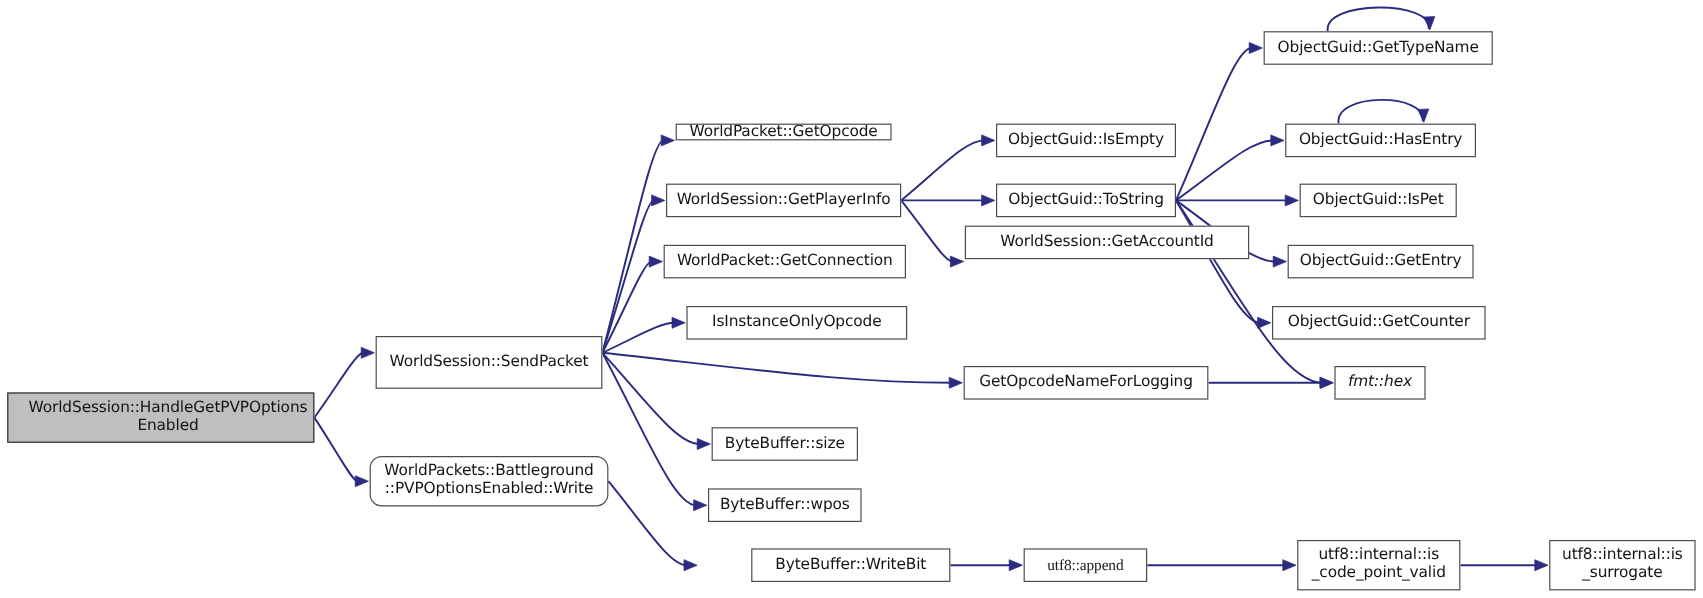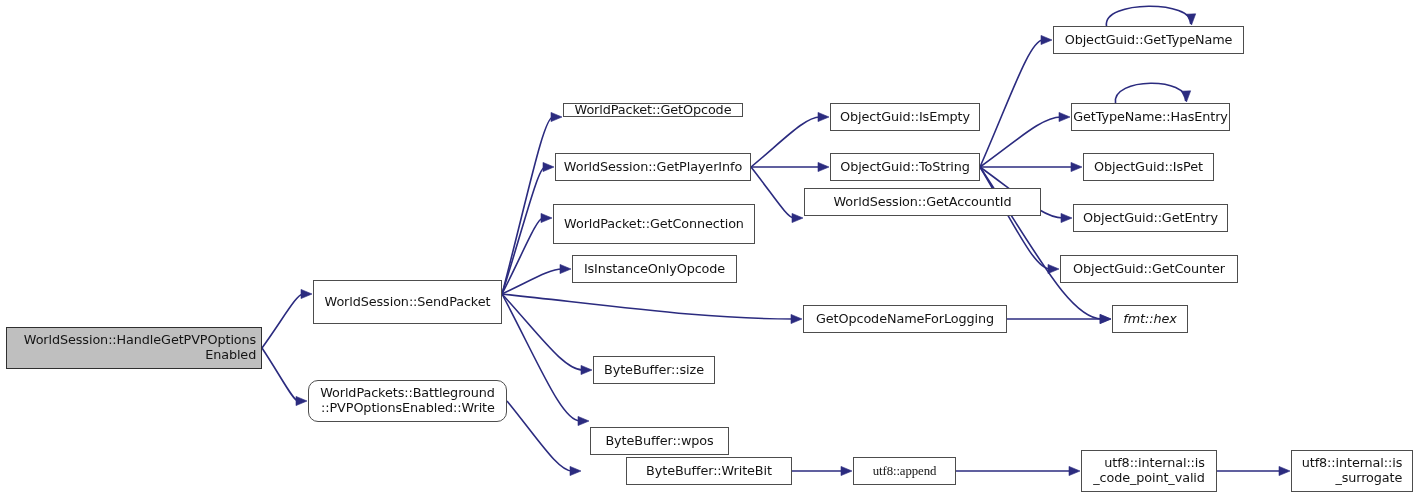--- a/index.html
+++ b/index.html
@@ -33,21 +33,21 @@
   }
   .node-box {
     position: absolute;
     box-sizing: border-box;
     border: 1.4px solid #4d4d4d;
     background: #ffffff;
     color: #141414;
     display: flex;
     align-items: center;
     justify-content: center;
-    text-align: right;
+    text-align: center;
     font-size: 12.8px;
     line-height: 1.17;
     letter-spacing: -0.1px;
     white-space: pre-line;
     padding: 0 4px;
     overflow: hidden;
   }
   .node-box.root {
     background: #bfbfbf;
     border-color: #2f2f2f;
@@ -110,32 +110,32 @@
       <polygon points="1186.48,102.00 1190.66,90.83 1181.46,91.18" class="edge-head"></polygon>
     </svg>
   <div id="nodes-layer">
       <div class="node-box root" style="left: 6px; top: 327px; width: 256px; height: 42px; padding-left: 16px;">WorldSession::HandleGetPVPOptions
 Enabled</div>
       <div class="node-box" style="left: 313px; top: 280px; width: 189px; height: 44px;">WorldSession::SendPacket</div>
       <div class="node-box" style="left: 308px; top: 380px; width: 199px; height: 42px; border-radius: 10px;">WorldPackets::Battleground
 ::PVPOptionsEnabled::Write</div>
       <div class="node-box" style="left: 563px; top: 103px; width: 180px; height: 14px;">WorldPacket::GetOpcode</div>
       <div class="node-box" style="left: 555px; top: 153px; width: 196px; height: 28px;">WorldSession::GetPlayerInfo</div>
-      <div class="node-box" style="left: 553px; top: 204px; width: 202px; height: 40px;">WorldPacket::GetConnection</div>
-      <div class="node-box" style="left: 572px; top: 255px; width: 165px; height: 28px;">IsInstanceOnlyOpcode</div>
+      <div class="node-box" style="left: 553px; top: 204px; width: 202px; height: 28px;">WorldPacket::GetConnection</div>
+      <div class="node-box" style="left: 572px; top: 255px; width: 184px; height: 28px;">IsInstanceOnlyOpcode</div>
       <div class="node-box" style="left: 593px; top: 356px; width: 122px; height: 28px;">ByteBuffer::size</div>
-      <div class="node-box" style="left: 590px; top: 407px; width: 139px; height: 28px; margin-top: 20px;">ByteBuffer::wpos</div>
+      <div class="node-box" style="left: 590px; top: 407px; width: 128px; height: 28px;">ByteBuffer::wpos</div>
       <div class="node-box" style="left: 582px; top: 457px; width: 166px; height: 28px; margin-left: 44px;">ByteBuffer::WriteBit</div>
       <div class="node-box" style="left: 830px; top: 103px; width: 150px; height: 28px;">ObjectGuid::IsEmpty</div>
       <div class="node-box" style="left: 830px; top: 153px; width: 150px; height: 28px;">ObjectGuid::ToString</div>
       <div class="node-box" style="left: 804px; top: 188px; width: 237px; height: 28px;">WorldSession::GetAccountId</div>
       <div class="node-box" style="left: 803px; top: 305px; width: 204px; height: 28px;">GetOpcodeNameForLogging</div>
       <div class="node-box" style="left: 853px; top: 457px; width: 103px; height: 28px; font-family: Liberation Serif, serif;">utf8::append</div>
       <div class="node-box" style="left: 1053px; top: 26px; width: 191px; height: 28px;">ObjectGuid::GetTypeName</div>
-      <div class="node-box" style="left: 1071px; top: 103px; width: 159px; height: 28px;">GetTypeName::HasEntry</div>
+      <div class="node-box" style="left: 1071px; top: 103px; width: 159px; height: 28px;">ObjectGuid::HasEntry</div>
       <div class="node-box" style="left: 1083px; top: 153px; width: 131px; height: 28px;">ObjectGuid::IsPet</div>
       <div class="node-box" style="left: 1073px; top: 204px; width: 155px; height: 28px;">ObjectGuid::GetEntry</div>
       <div class="node-box" style="left: 1060px; top: 255px; width: 178px; height: 28px;">ObjectGuid::GetCounter</div>
       <div class="node-box" style="left: 1112px; top: 305px; width: 76px; height: 28px; font-style: italic;">fmt::hex</div>
       <div class="node-box" style="left: 1081px; top: 450px; width: 136px; height: 42px;">utf8::internal::is
 _code_point_valid</div>
       <div class="node-box" style="left: 1291px; top: 450px; width: 122px; height: 42px;">utf8::internal::is
 _surrogate</div>
     </div>
 </div>

